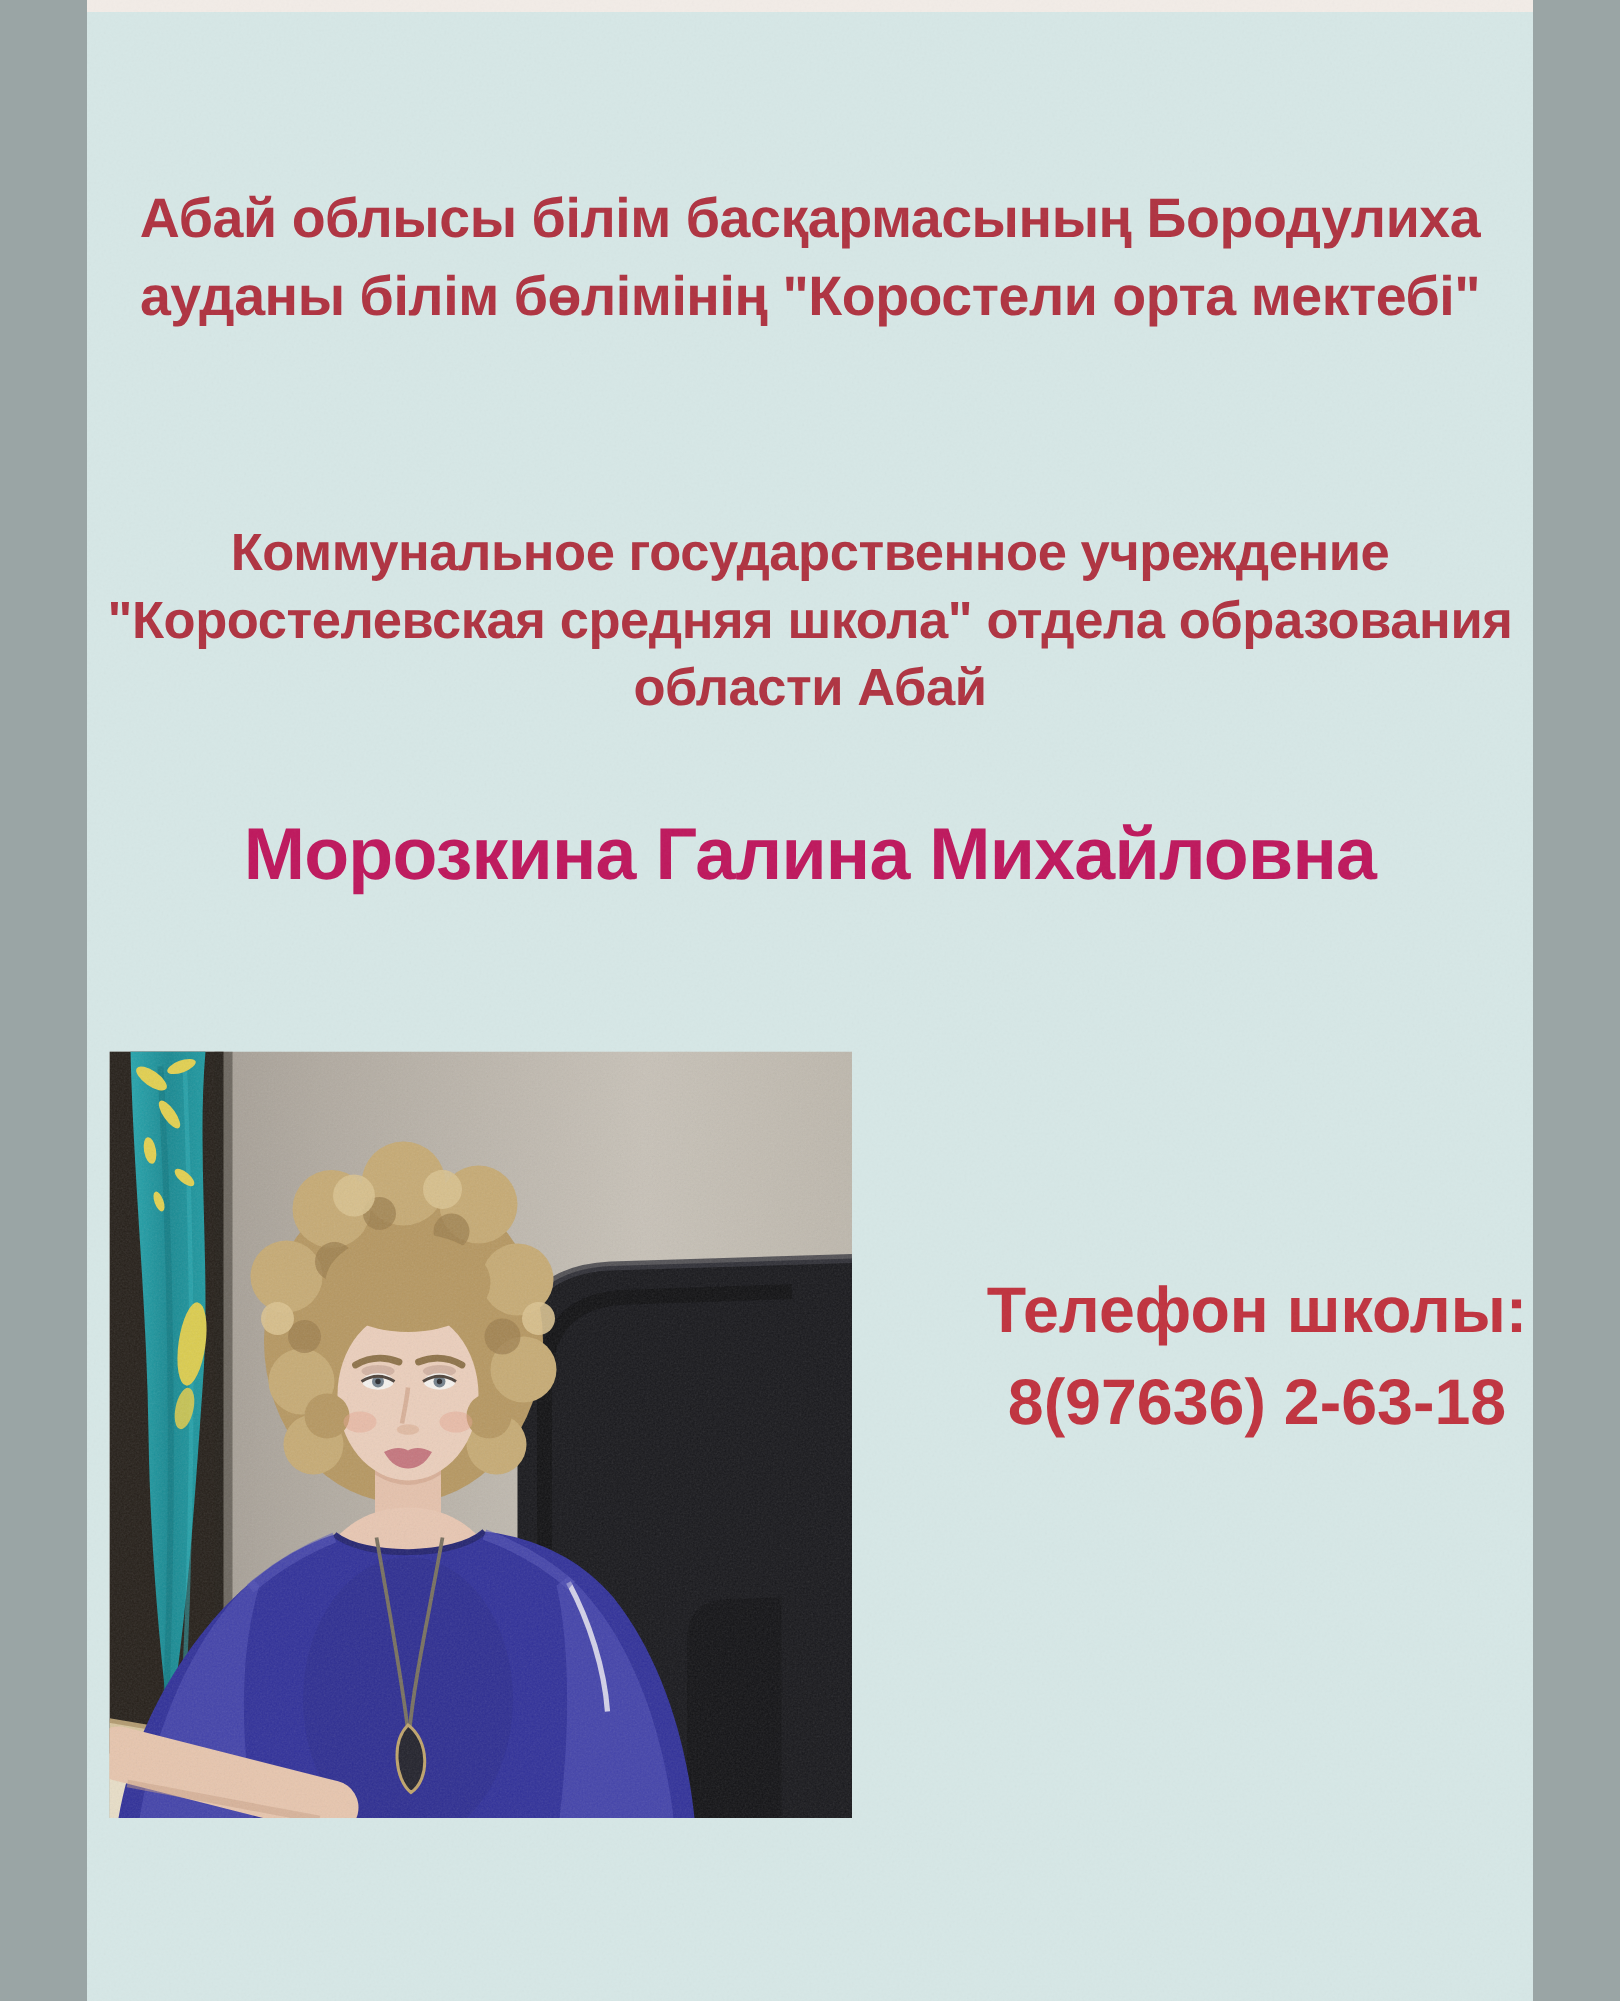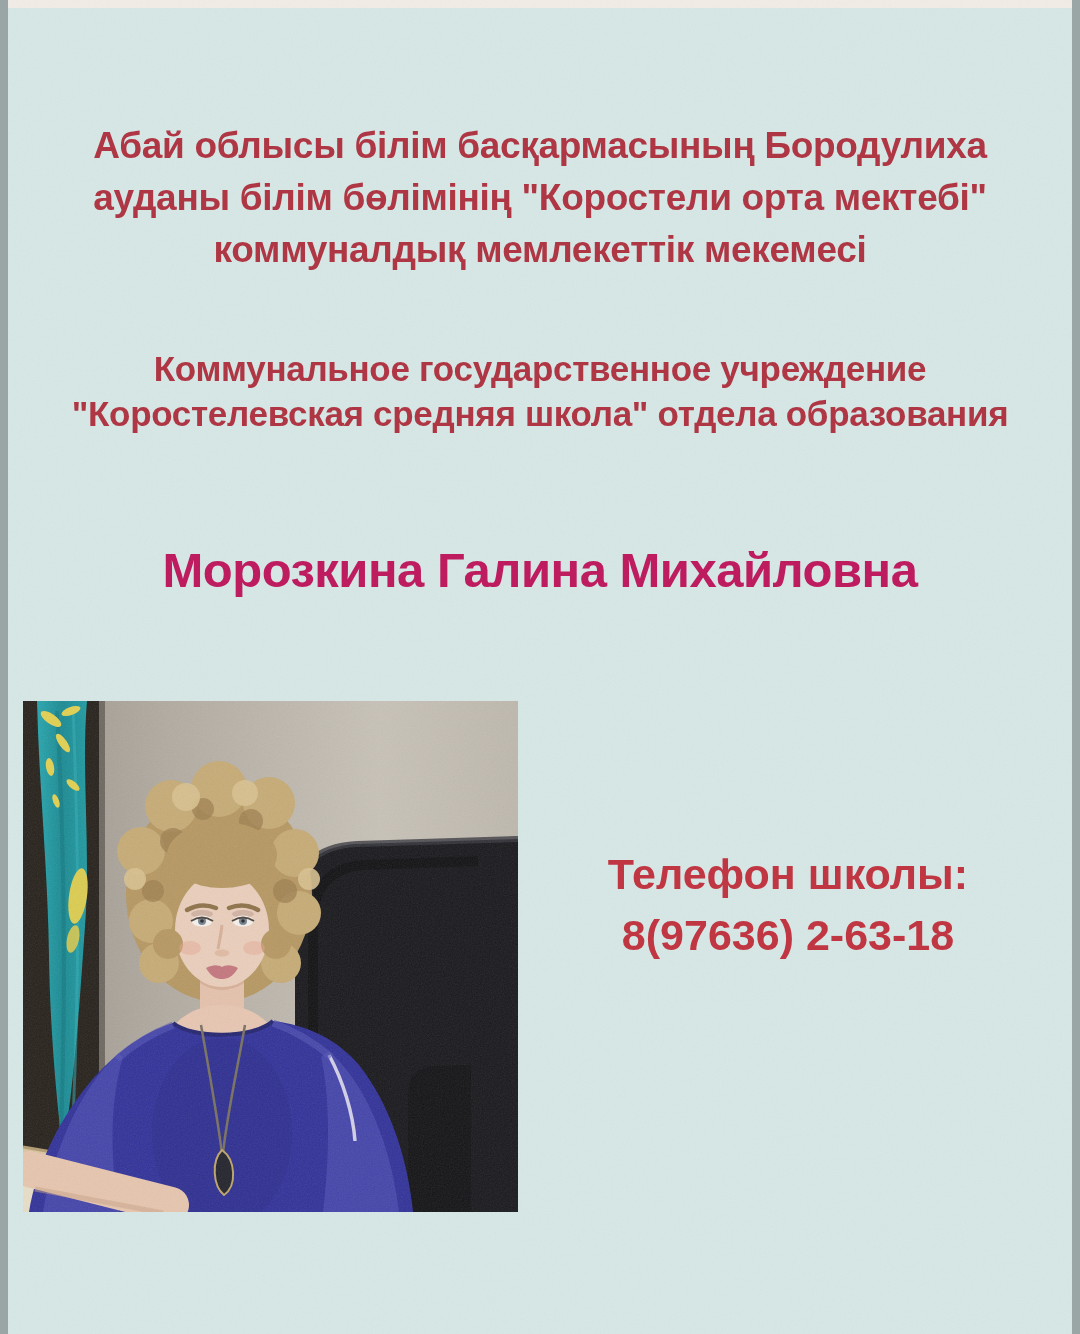--- a/index.html
+++ b/index.html
@@ -1,18 +1,18 @@
 <!DOCTYPE html>
 <html><head>
 <meta charset="utf-8">
 <style>
   html,body{margin:0;padding:0;background:#9aa5a5;}
   .page{
     position:relative;
-    width:1064px;height:1334px;
+    width:964px;height:1334px;
     margin:0 auto;
     background:#d6e7e6;
     overflow:hidden;
     font-family:"Liberation Sans","DejaVu Sans",sans-serif;
   }
   .top-strip{
     position:absolute;top:0;left:0;width:100%;height:8px;
     background:#f2ece7;
   }
   .block{
@@ -39,26 +39,26 @@
 </style>
 </head>
 <body>
 
 <div class="page">
   <div class="top-strip"></div>
 
   <div class="block block-kk">
     <div>Абай облысы білім басқармасының Бородулиха</div>
     <div>ауданы білім бөлімінің "Коростели орта мектебі"</div>
-    <div>коммуналдық мемлекеттік мекемесі</div>
   </div>
 
   <div class="block block-ru">
     <div>Коммунальное государственное учреждение</div>
     <div>"Коростелевская средняя школа" отдела образования</div>
+    <div>области Абай</div>
   </div>
 
   <div class="block block-name">
     <div>Морозкина Галина Михайловна</div>
   </div>
 
   <div class="photo">
     <svg viewBox="0 0 495 511" role="img">
       <defs>
         <linearGradient id="wallg" x1="0" y1="0" x2="1" y2="0">

